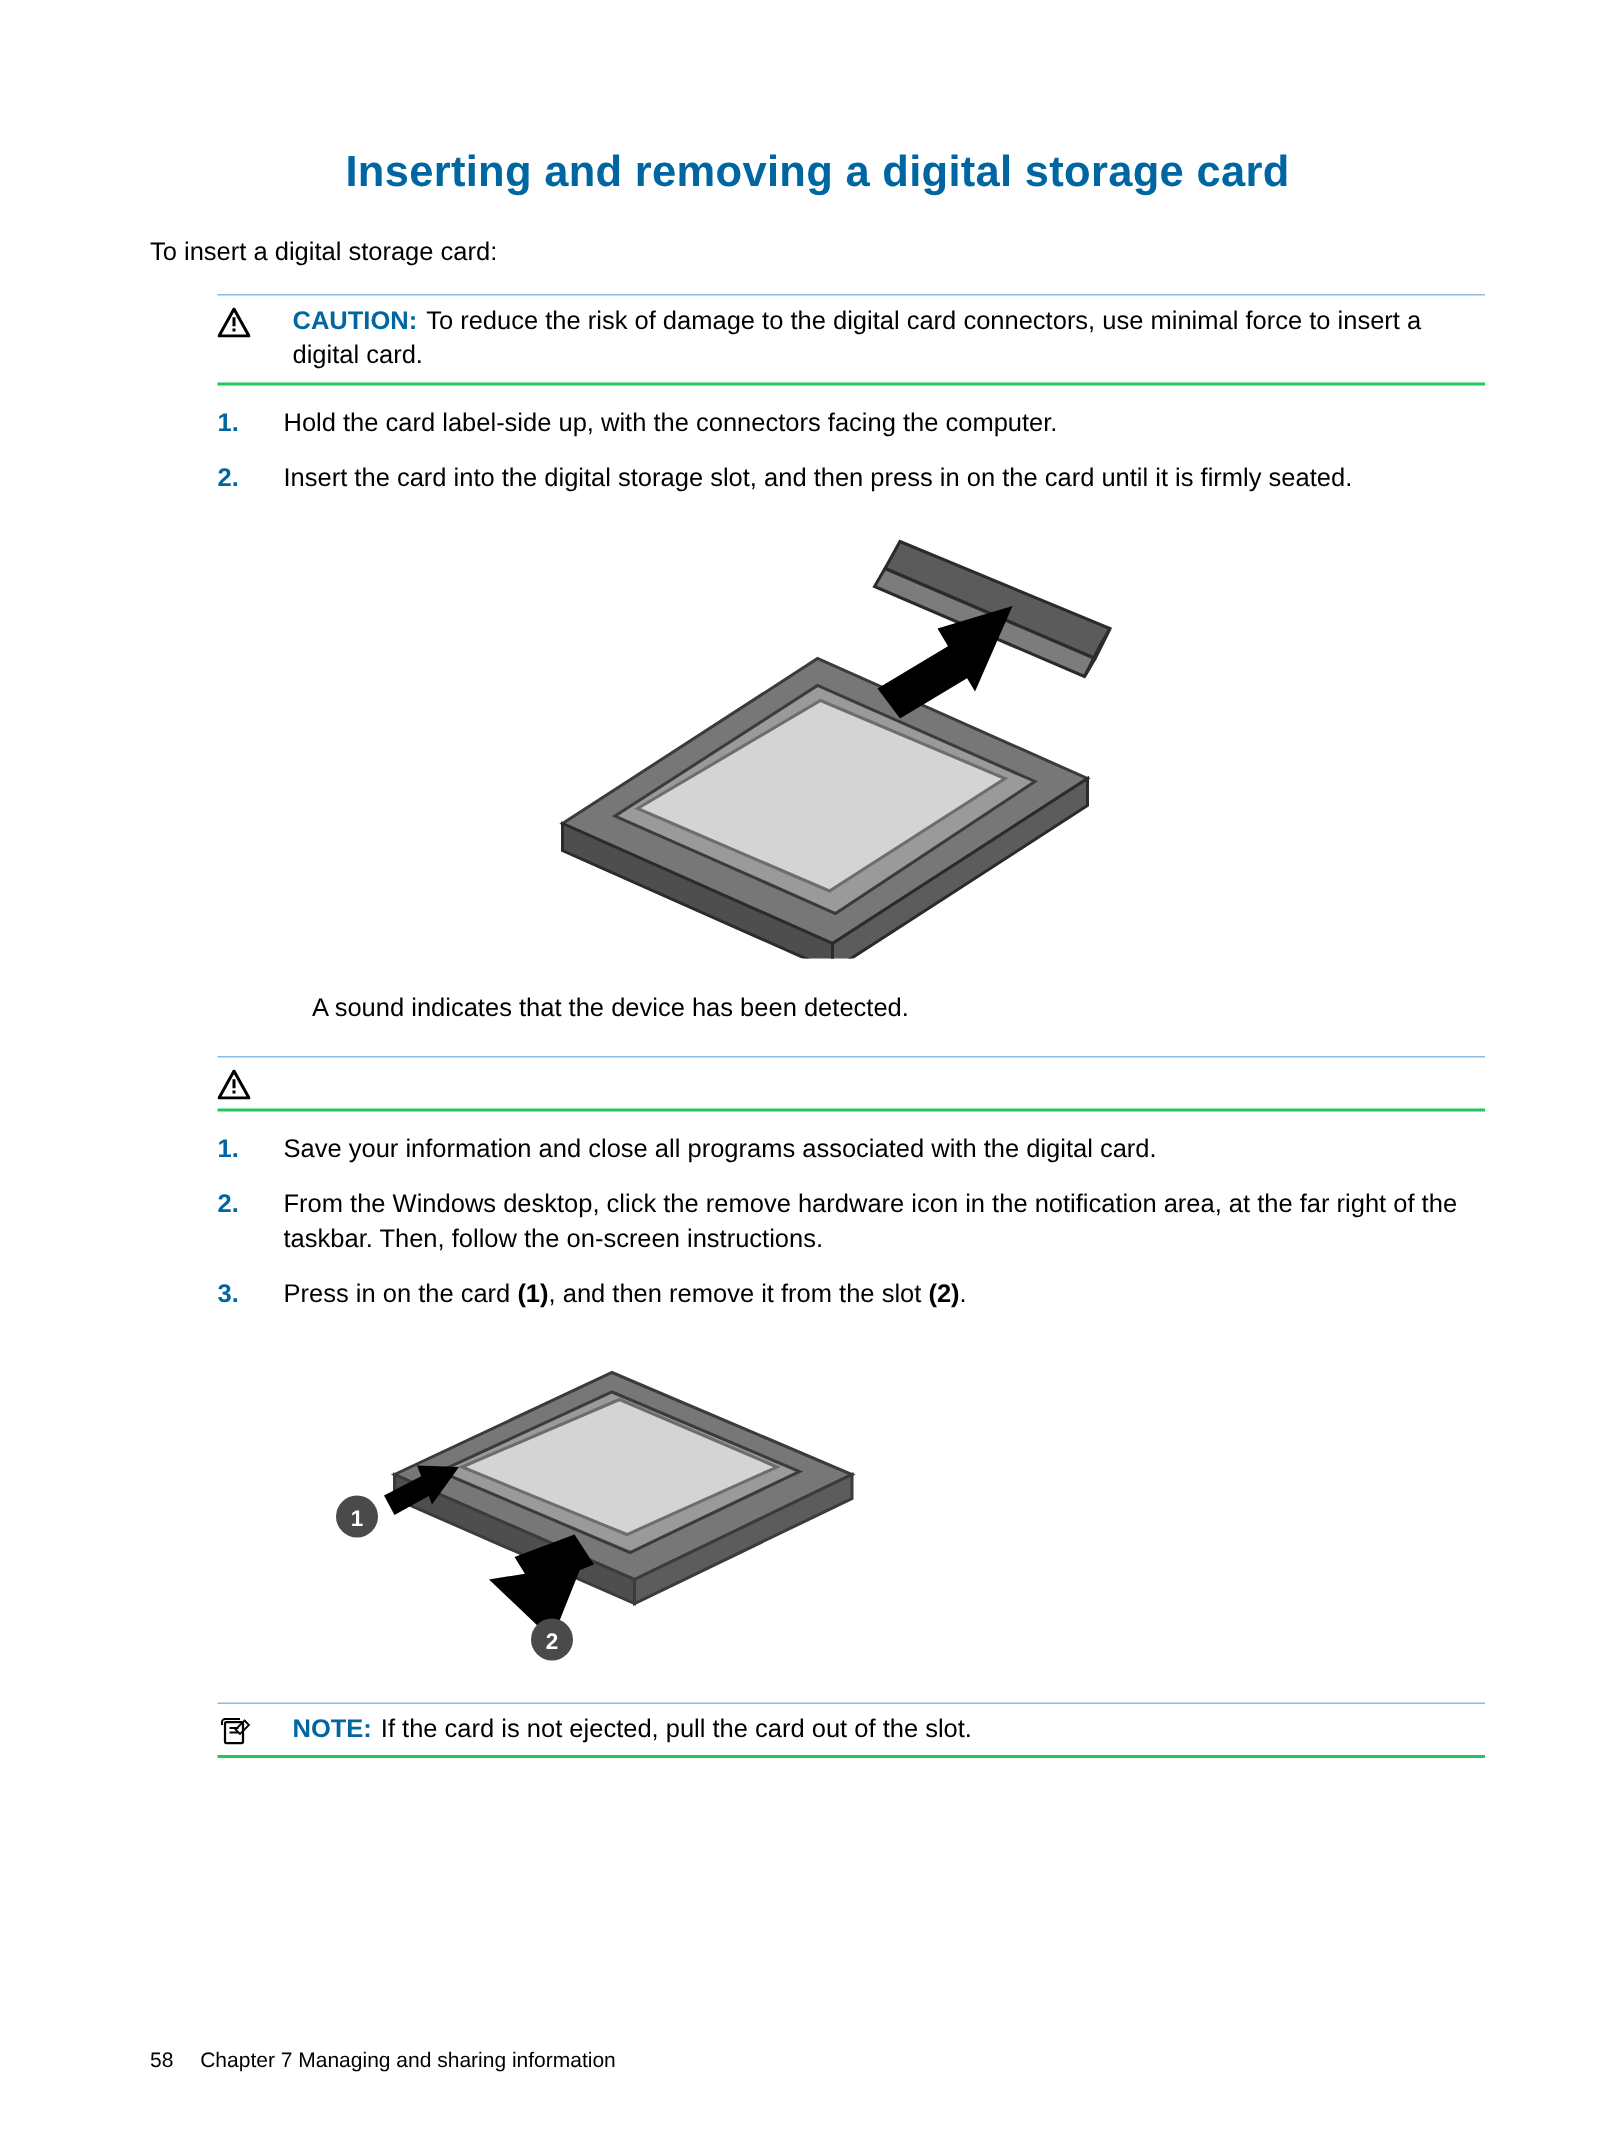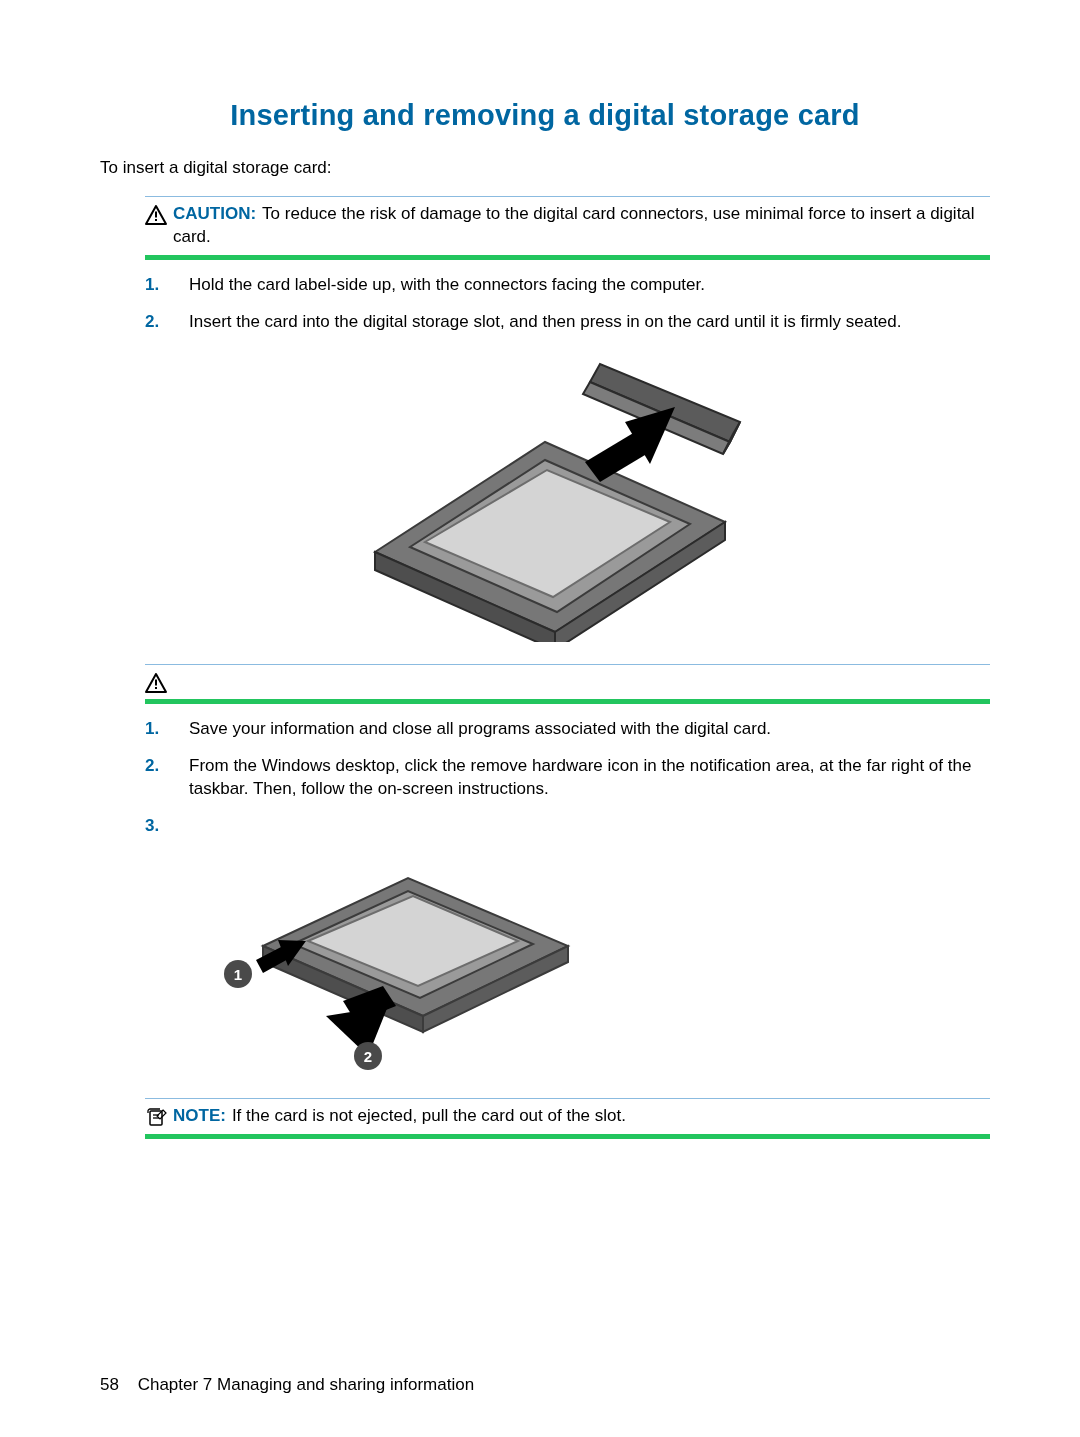--- a/index.html
+++ b/index.html
@@ -23,25 +23,25 @@
     font-weight: 700;
     color: #0066a1;
     margin: 0 0 22px 0;
     letter-spacing: .2px;
     text-align: center;
   }
   .indent1 { }
   p { margin: 0 0 16px 0; }
   .callout {
     border-top: 1px solid #8bbbe0;
-    border-bottom: 5px solid #22c55e;
+    border-bottom: 2px solid #22c55e;
     padding: 6px 0 6px 0;
     margin: 4px 0 14px 45px;
     display: flex;
-    gap: 6px;
+    gap: 28px;
     align-items: flex-start;
   }
   .callout .icon {
     flex: 0 0 auto;
     margin-top: 2px;
   }
   .callout-label {
     font-weight: 700;
     color: #0066a1;
     margin-right: 6px;
@@ -66,23 +66,23 @@
     justify-content: center;
     margin: 18px 0 22px 0;
   }
   .after-figure1 {
     margin-left: 108px;
     margin-bottom: 20px;
     display:block;
   }
   .footer {
     position: absolute;
-    bottom: 40px;
+    bottom: 54px;
     left: 100px;
-    font-size: 17px;
+    font-size: 14px;
   }
   .footer .pn { margin-right: 14px; }
   .bold { font-weight: 700; }
   svg { display:block; }
 </style>
 </head>
 <body>
 
 <div class="page">
 
@@ -134,20 +134,21 @@
         <polygon points="395,90 405,70 398,82 388,102" fill="#474747"></polygon>
       </g>
 
       <g fill="#000">
         <polygon points="250,110 300,80 315,100 265,130"></polygon>
         <polygon points="290,70 340,55 315,112"></polygon>
       </g>
     </svg>
   </div>
 
+  <span class="after-figure1">A sound indicates that the device has been detected.</span>
 
 
   <div class="callout">
     <span class="icon">
       <svg width="22" height="20" viewBox="0 0 22 20">
         <polygon points="11,1 21,19 1,19" fill="none" stroke="#000" stroke-width="2" stroke-linejoin="round"></polygon>
         <rect x="10" y="6.5" width="2" height="6" fill="#000"></rect>
         <rect x="10" y="14" width="2" height="2" fill="#000"></rect>
       </svg>
     </span>
@@ -157,20 +158,23 @@
     <li>
       <span class="num">1.</span>
       <span>Save your information and close all programs associated with the digital card.</span>
     </li>
     <li>
       <span class="num">2.</span>
       <span>From the Windows desktop, click the remove hardware icon in the notification area, at the far right of the taskbar. Then, follow the on-screen instructions.</span>
     </li>
     <li>
       <span class="num">3.</span>
+      <span>
+        <span>Press in on the card </span><span class="bold">(1)</span><span>, and then remove it from the slot </span><span class="bold">(2)</span><span>.</span>
+      </span>
     </li>
   </ol>
 
   <div class="figure" style="justify-content:flex-start; margin-left:108px;">
     <svg width="380" height="220" viewBox="0 0 380 220">
 
       <g stroke="#3b3b3b" stroke-width="2">
         <polygon points="55,90 200,22 360,90 215,160" fill="#777777"></polygon>
         <polygon points="55,90 215,160 215,176 55,106" fill="#4e4e4e"></polygon>
         <polygon points="215,160 360,90 360,106 215,176" fill="#5c5c5c"></polygon>

